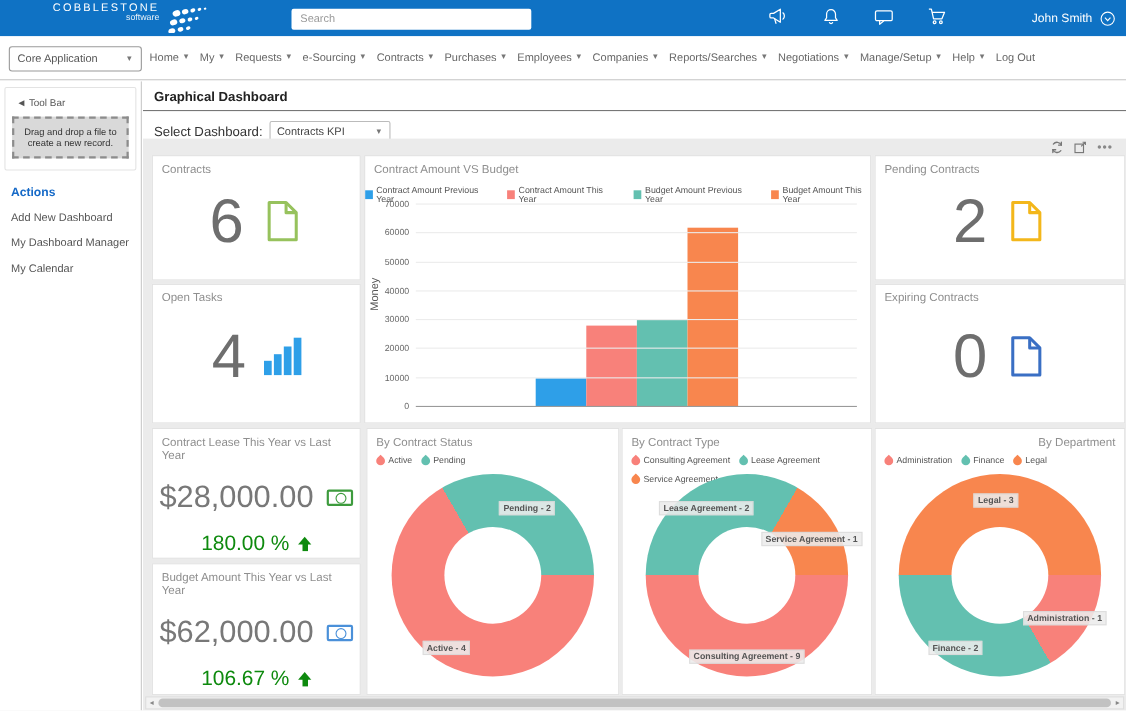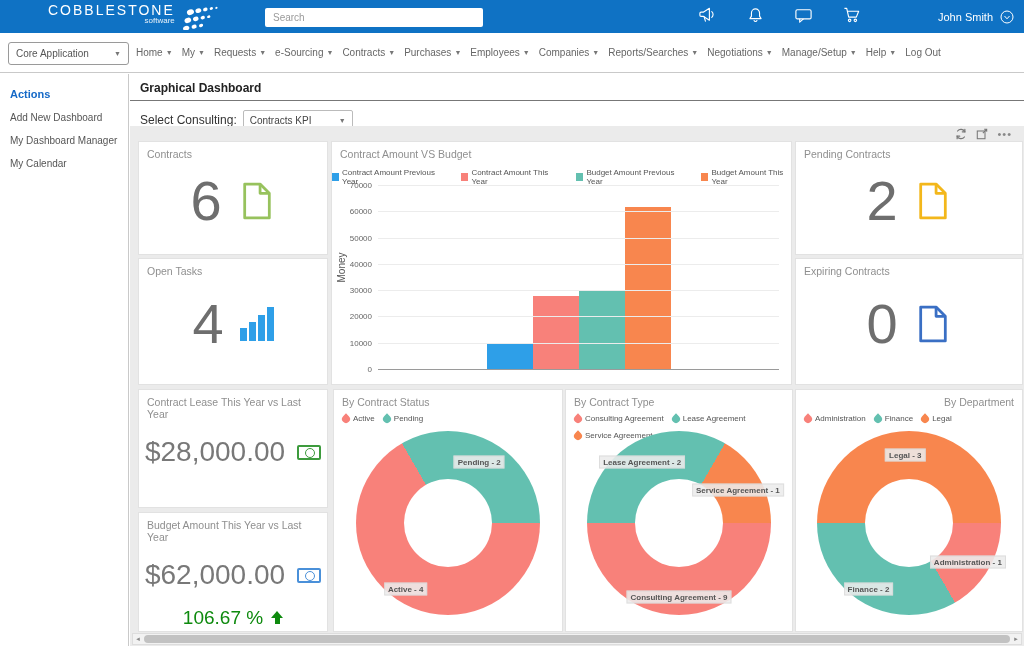--- a/index.html
+++ b/index.html
@@ -3,21 +3,21 @@
 <meta charset="utf-8">
 <style>
   * { margin:0; padding:0; box-sizing:border-box; }
   body { font-family:"Liberation Sans", sans-serif; background:#fff; }
   .screen { position:relative; width:1024px; height:646px; background:#fff; overflow:hidden; }
 
   
   .topbar { position:absolute; top:0; left:0; width:100%; height:33px; display:flex; align-items:center; }
   .logo { position:absolute; left:48px; top:2px; display:flex; align-items:flex-start; }
   .logo-text { color:#fff; }
-  .logo-title { font-size:14px; letter-spacing:2px; font-weight:400; }
+  .logo-title { font-size:10px; letter-spacing:2px; font-weight:400; }
   .logo-sub { font-size:8px; text-align:right; margin-top:-2px; opacity:.9; }
   .search-wrap { position:absolute; left:265px; top:7px; }
   .search-wrap input { width:218px; height:19px; border:none; border-radius:2px; font-size:10px; padding:0 8px; color:#333; outline:none; font-family:"Liberation Sans", sans-serif; }
   .search-wrap input::placeholder { color:#9a9a9a; }
   .top-icons { position:absolute; left:698px; top:6px; display:flex; gap:30px; align-items:center; }
   .top-icons svg { display:block; cursor:pointer; }
   .user-menu { position:absolute; right:10px; top:0; height:33px; display:flex; align-items:center; gap:7px; color:#fff; font-size:11px; cursor:pointer; }
 
   
   .navbar { position:absolute; top:33px; left:0; width:100%; height:40px; background:#fff; border-bottom:1px solid #c9c9c9; }
@@ -207,32 +207,39 @@
           <span>Help</span>
           <span class="chev">▼</span>
         </span>
         <span class="nav-item">
           <span>Log Out</span>
         </span>
       </div>
   </div>
 
   <div class="sidebar">
+    <div class="side-panel">
+      <div class="toolbar-label">
+        <span>◄</span>
+        <span>Tool Bar</span>
+      </div>
+      <div class="dropzone">Drag and drop a file to create a new record.</div>
+    </div>
     <div class="actions-title" style="color: rgb(21, 105, 199);">Actions</div>
     <div id="action-links">
         <div class="action-link">Add New Dashboard</div>
         <div class="action-link">My Dashboard Manager</div>
         <div class="action-link">My Calendar</div>
       </div>
   </div>
 
   <div class="content">
     <div class="page-title">Graphical Dashboard</div>
     <div class="select-row">
-      <span>Select Consulting:</span>
+      <span>Select Dashboard:</span>
       <div class="dash-select">
         <span>Contracts KPI</span>
         <span class="chev-sm">▼</span>
       </div>
     </div>
 
     <div class="dash">
       <div class="dash-tools">
         <svg width="12" height="12" viewBox="0 0 14 14" fill="none" stroke="#777" stroke-width="1.4" stroke-linecap="round">
           <path d="M11.5 4.5 A5 5 0 0 0 3 3.5 M2.5 9.5 A5 5 0 0 0 11 10.5"></path>
@@ -343,20 +350,24 @@
           </span>
         </div>
       </div>
 
       <div class="card" style="left:8px; top:263px; width:190px; height:119px;">
         <div class="card-title">Contract Lease This Year vs Last Year</div>
         <div class="amount-row">
           <span class="amount">$28,000.00</span>
           <span class="money-icon" style="color: rgb(61, 155, 61);"></span>
         </div>
+        <div class="percent-row">
+          <span class="percent" style="color: rgb(14, 138, 14);">180.00 %</span>
+          <span class="up-arrow"></span>
+        </div>
       </div>
 
       <div class="card" style="left:8px; top:386px; width:190px; height:120px;">
         <div class="card-title">Budget Amount This Year vs Last Year</div>
         <div class="amount-row">
           <span class="amount">$62,000.00</span>
           <span class="money-icon" style="color: rgb(74, 144, 217);"></span>
         </div>
         <div class="percent-row">
           <span class="percent" style="color: rgb(14, 138, 14);">106.67 %</span>

